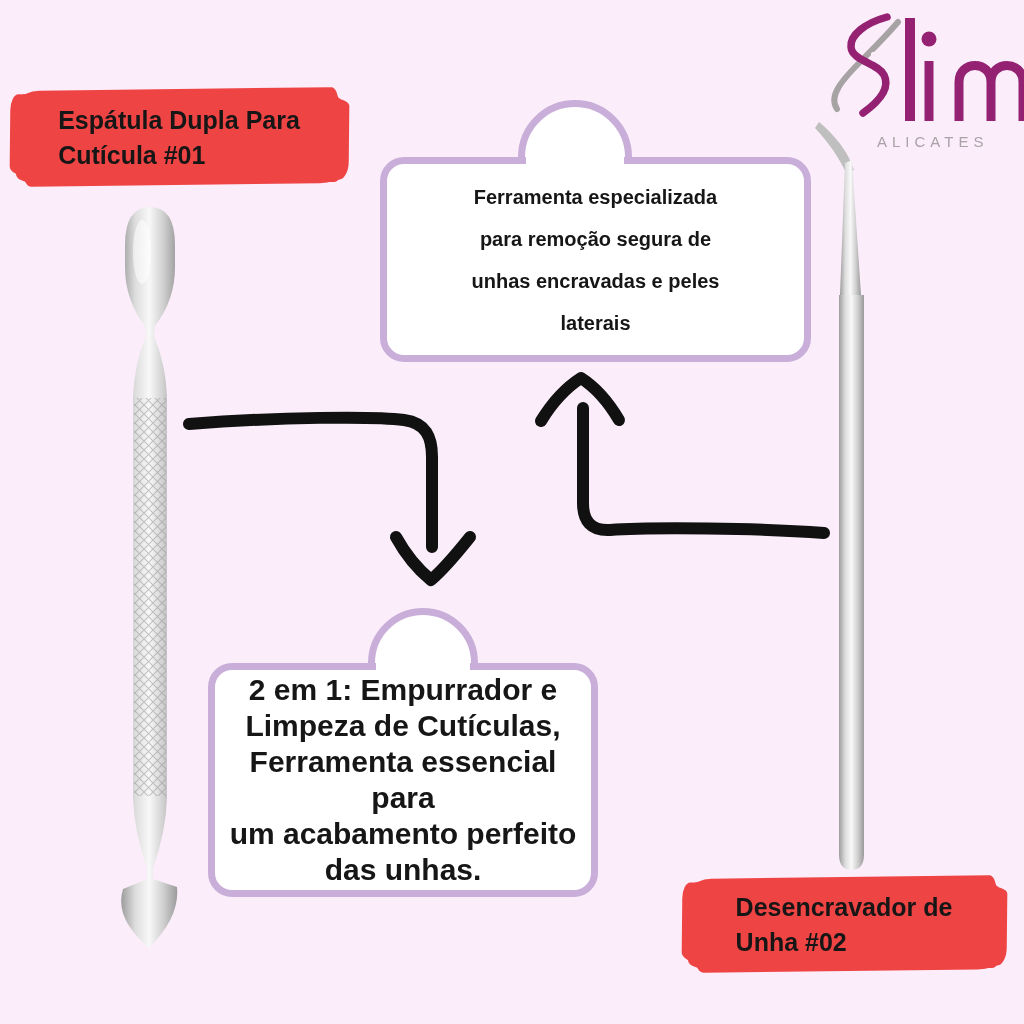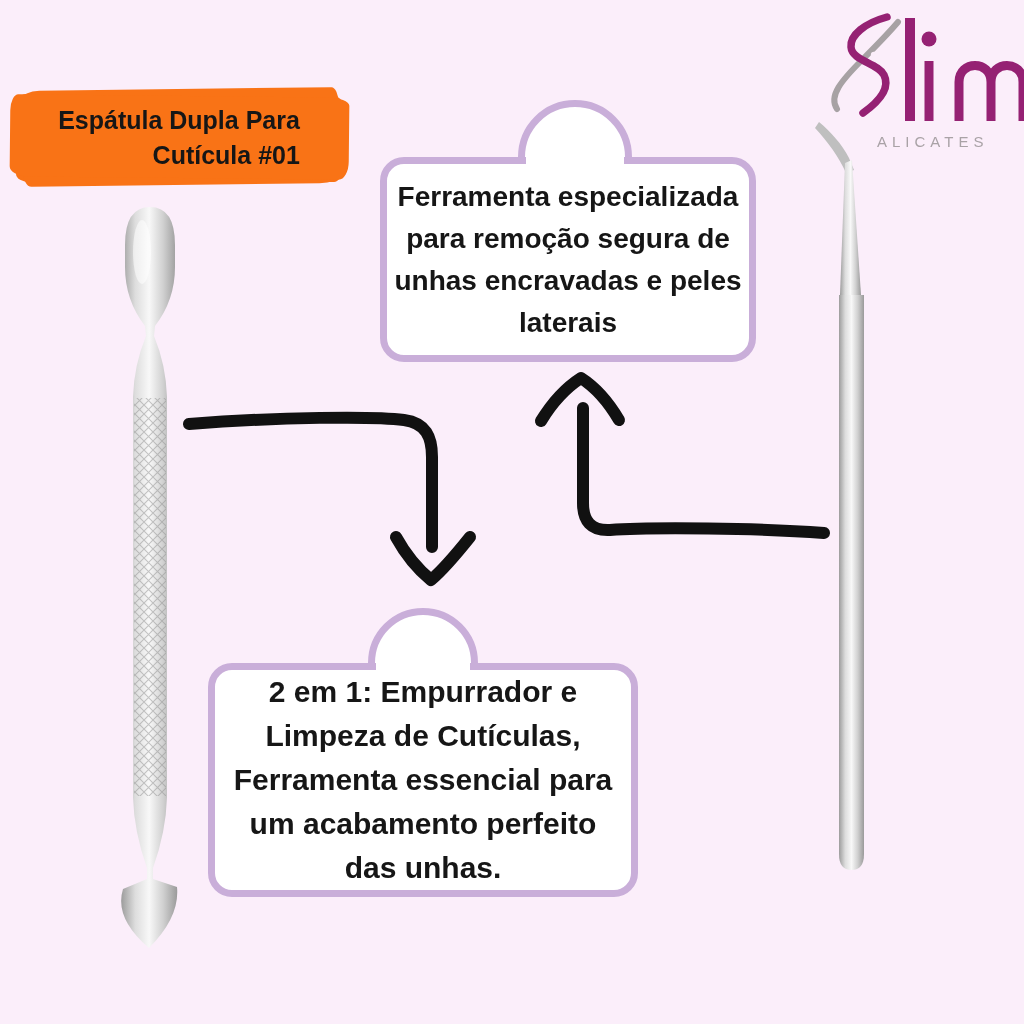--- a/index.html
+++ b/index.html
@@ -5,23 +5,23 @@
   html,body{margin:0;padding:0;}
   .canvas{
     position:relative;width:1024px;height:1024px;overflow:hidden;
     background:#fbeefa;
     font-family:"Liberation Sans",sans-serif;
   }
   .art{position:absolute;left:0;top:0;pointer-events:none;}
   
   .label{
     position:absolute;z-index:4;
-    background:#f97316;color:#161616;
+    background:#ef4444;color:#161616;
     font-weight:bold;font-size:25px;line-height:35px;
-    display:flex;align-items:center;justify-content:center;text-align:right;
+    display:flex;align-items:center;justify-content:center;text-align:left;
     white-space:pre-line;
     border-radius:10px 16px 8px 14px / 12px 9px 14px 8px;
   }
   .label::before{
     content:"";position:absolute;inset:-5px 3px -3px 6px;background:inherit;z-index:-1;
     border-radius:18px 7px 20px 9px / 9px 16px 7px 18px;transform:rotate(-0.7deg);
   }
   .label::after{
     content:"";position:absolute;inset:2px -7px 4px -6px;background:inherit;z-index:-1;
     border-radius:8px 22px 10px 18px / 16px 8px 18px 10px;transform:rotate(0.6deg);
@@ -32,24 +32,24 @@
     background:#ffffff;border:7px solid #c9aed9;border-radius:24px;
     display:flex;align-items:center;justify-content:center;text-align:center;
     color:#161616;font-weight:bold;white-space:pre-line;
   }
   .bump{
     position:absolute;z-index:3;box-sizing:border-box;
     background:#ffffff;border:7px solid #c9aed9;border-radius:50%;
     clip-path:inset(0 0 50% 0);
   }
   .patch{position:absolute;z-index:3;background:#ffffff;}
-  .callout-top{left:380px;top:157px;width:376px;height:205px;font-size:28px;line-height:42px;}
+  .callout-top{left:380px;top:157px;width:431px;height:205px;font-size:20px;line-height:42px;}
   .bump-top{left:518px;top:100px;width:114px;height:114px;}
   .patch-top{left:526px;top:157px;width:98px;height:9px;}
-  .callout-bottom{left:208px;top:663px;width:430px;height:234px;font-size:30px;line-height:44px;}
+  .callout-bottom{left:208px;top:663px;width:390px;height:234px;font-size:30px;line-height:36px;}
   .bump-bottom{left:368px;top:608px;width:110px;height:110px;}
   .patch-bottom{left:376px;top:663px;width:94px;height:9px;}
   .label-espatula{left:16px;top:94px;width:326px;height:88px;}
   .label-desencravador{left:688px;top:882px;width:312px;height:86px;}
   .logo{position:absolute;left:810px;top:8px;width:214px;height:150px;z-index:5;}
   .tagline{
     position:absolute;left:877px;top:133px;width:147px;z-index:6;
     color:#a9a2a6;font-size:15px;letter-spacing:5px;font-weight:400;white-space:nowrap;
   }
 </style>
@@ -133,20 +133,24 @@
 um acabamento perfeito
 das unhas.</span>
   </div>
   <div class="patch patch-bottom"></div>
   <div class="bump bump-bottom"></div>
 
   <div class="label label-espatula">
     <span>Espátula Dupla Para
 Cutícula #01</span>
   </div>
+  <div class="label label-desencravador">
+    <span>Desencravador de
+Unha #02</span>
+  </div>
 
   <svg class="logo" viewBox="0 0 214 150">
 
     <path d="M 88,14 C 77,27 65,39 52,52 C 32,72 18,88 27,101" stroke="#a7a2a4" stroke-width="6" fill="none" stroke-linecap="round"></path>
     <path d="M 77,9 C 55,15 40,27 41,39 C 42,53 68,55 74,67 C 81,81 67,95 53,105" stroke="#952173" stroke-width="7.5" fill="none" stroke-linecap="round"></path>
     <circle cx="64" cy="47" r="3.2" fill="#fbeefa"></circle>
 
     <g stroke="#952173" fill="none">
       <path d="M 100,10 L 100,113" stroke-width="10"></path>
       <path d="M 119,53 L 119,113" stroke-width="9"></path>

